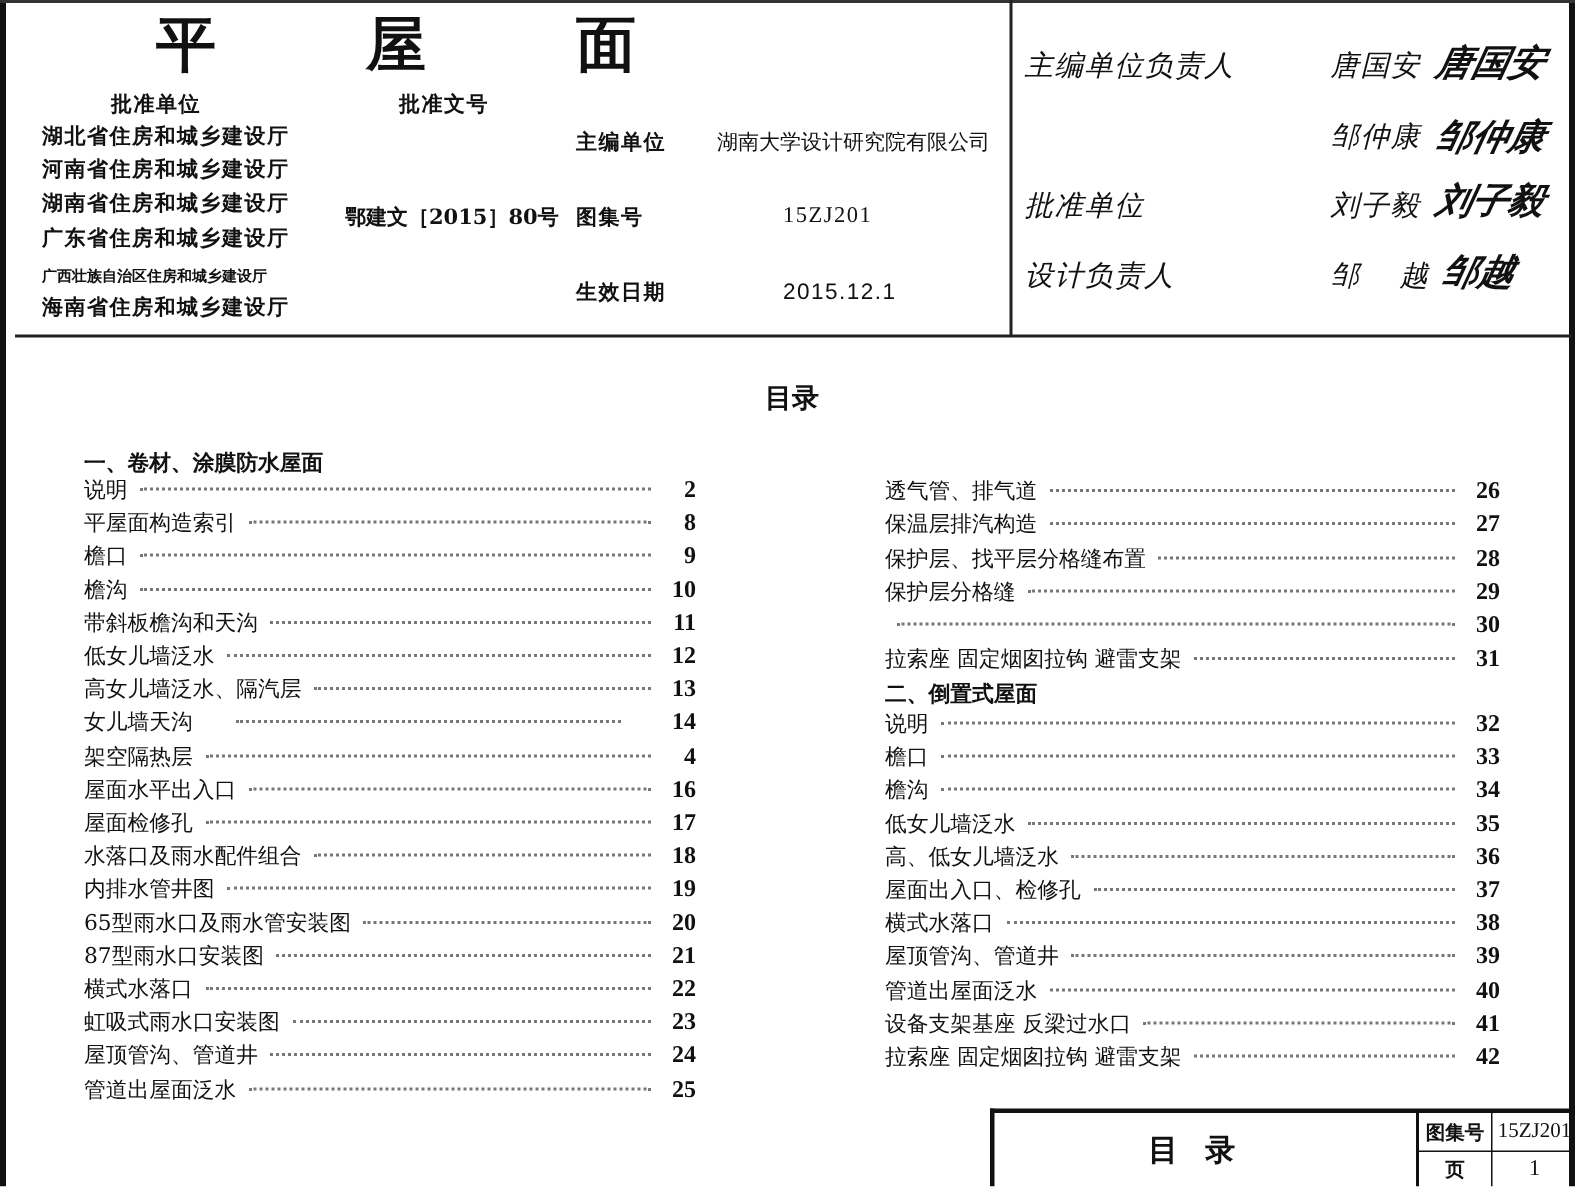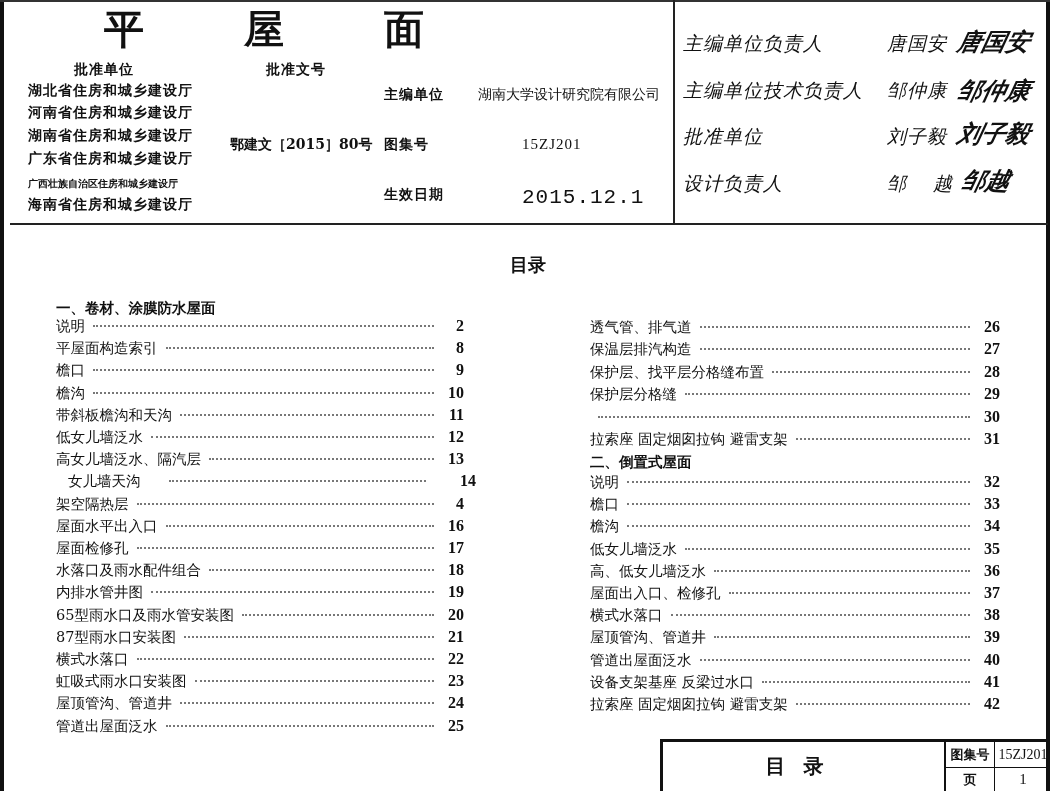--- a/index.html
+++ b/index.html
@@ -56,27 +56,26 @@
   <div class="abs t14" style="left:28px;top:196px;font-weight:bold">海南省住房和城乡建设厅</div>
 
   <div class="abs t14" style="left:266px;top:61px;font-weight:bold">批准文号</div>
   <div class="abs t14" style="left:230px;top:136px;font-weight:bold;letter-spacing:0">鄂建文［2015］80号</div>
 
   <div class="abs t14" style="left:384px;top:86px;font-weight:bold">主编单位</div>
   <div class="abs t14" style="left:478px;top:86px;font-weight:normal;letter-spacing:0">湖南大学设计研究院有限公司</div>
   <div class="abs t14" style="left:384px;top:136px;font-weight:bold">图集号</div>
   <div class="abs t14" style="left:522px;top:136px;font-family:'Liberation Serif',serif;font-size:15px">15ZJ201</div>
   <div class="abs t14" style="left:384px;top:186px;font-weight:bold">生效日期</div>
-  <div class="abs t14" style="left:522px;top:186px;font-family:Liberation Mono, monospace;font-size:21px">2015.12.1</div>
+  <div class="abs t14" style="left:522px;top:186px;font-family:Liberation Sans, sans-serif;font-size:15px">2015.12.1</div>
 
   <div class="abs r19" style="left:683px;top:31px">主编单位负责人</div>
   <div class="abs r19" style="left:887px;top:31px">唐国安</div>
   <div class="abs sig" style="left:958px;top:26px">唐国安</div>
 
-  <div class="abs r19" style="left:683px;top:78px">主编单位技术负责人</div>
   <div class="abs r19" style="left:887px;top:78px">邹仲康</div>
   <div class="abs sig" style="left:958px;top:75px">邹仲康</div>
 
   <div class="abs r19" style="left:683px;top:124px">批准单位</div>
   <div class="abs r19" style="left:887px;top:124px">刘子毅</div>
   <div class="abs sig" style="left:958px;top:118px">刘子毅</div>
 
   <div class="abs r19" style="left:683px;top:171px">设计负责人</div>
   <div class="abs r19" style="left:887px;top:171px;letter-spacing:4px">邹　越</div>
   <div class="abs sig" style="left:962px;top:165px">邹越</div>
@@ -114,21 +113,21 @@
       <div class="toc-row" style="left: 56px; top: 428px; width: 408px;">
         <span class="lbl">低女儿墙泛水</span>
         <span class="dots"></span>
         <span class="pg">12</span>
       </div>
       <div class="toc-row" style="left: 56px; top: 450.2px; width: 408px;">
         <span class="lbl">高女儿墙泛水、隔汽层</span>
         <span class="dots"></span>
         <span class="pg">13</span>
       </div>
-      <div class="toc-row" style="left: 68px; top: 472.4px; width: 408px; gap: 20px;">
+      <div class="toc-row" style="left: 56px; top: 472.4px; width: 408px; gap: 20px;">
         <span class="lbl">女儿墙天沟</span>
         <span class="dots"></span>
         <span class="pg">14</span>
       </div>
       <div class="toc-row" style="left: 56px; top: 494.6px; width: 408px;">
         <span class="lbl">架空隔热层</span>
         <span class="dots"></span>
         <span class="pg">4</span>
       </div>
       <div class="toc-row" style="left: 56px; top: 516.8px; width: 408px;">

